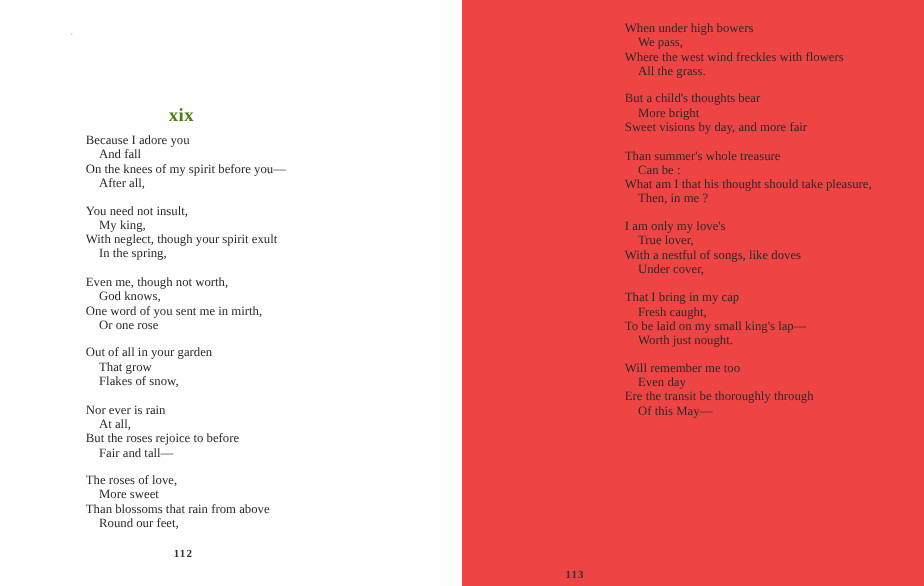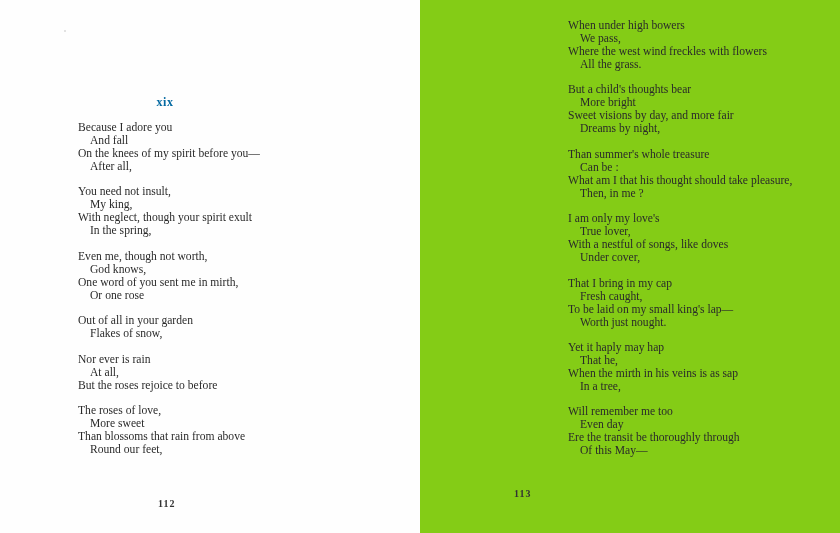--- a/index.html
+++ b/index.html
@@ -5,37 +5,37 @@
     html, body { margin: 0; padding: 0; }
     body {
       width: 840px; height: 533px; overflow: hidden;
       background: #fdfdfc;
       position: relative;
       font-family: "Liberation Serif", "DejaVu Serif", serif;
       color: #2a2a2a;
     }
     .page { position: absolute; top: 0; height: 533px; }
     .page-left { left: 0; width: 420px; background: #fefefe; }
-    .page-right { left: 420px; width: 420px; background: #84cc16; }
+    .page-right { left: 420px; width: 420px; background: #ef4444; }
     .speck { position: absolute; left: 64px; top: 30px; width: 2px; height: 2px; background: #d8d8d8; border-radius: 1px; }
     .heading {
       position: absolute; left: 0; width: 330px; text-align: center;
-      top: 95px; font-size: 12px; letter-spacing: 0.5px; font-weight: bold; color: #0369a1;
+      top: 95px; font-size: 17px; letter-spacing: 0.5px; font-weight: bold; color: #4d7c0f;
     }
     .poem { position: absolute; font-size: 11.6px; line-height: 13px; }
     .poem-left { left: 64px; top: 121px; margin-left: 14px; }
     .poem-right { left: 148px; top: 19px; }
     .stanza { margin: 0 0 12.4px 0; }
     .line { white-space: nowrap; height: 13px; }
     .line.indent { padding-left: 12px; }
     .folio {
       position: absolute; font-size: 10px; font-weight: bold; letter-spacing: 1px; color: #333;
     }
     .folio-left { left: 158px; top: 498px; }
-    .folio-right { left: 94px; top: 488px; text-align: center; }
+    .folio-right { left: 94px; top: 517px; text-align: center; }
   </style>
 </head>
 <body>
 
 <div class="page page-left">
   <div class="speck"></div>
   <div class="heading">xix</div>
   <div class="poem poem-left">
     <div class="stanza">
       <div class="line">Because I adore you</div>
@@ -50,26 +50,28 @@
       <div class="line indent">In the spring,</div>
     </div>
     <div class="stanza">
       <div class="line">Even me, though not worth,</div>
       <div class="line indent">God knows,</div>
       <div class="line">One word of you sent me in mirth,</div>
       <div class="line indent">Or one rose</div>
     </div>
     <div class="stanza">
       <div class="line">Out of all in your garden</div>
+      <div class="line indent">That grow</div>
       <div class="line indent">Flakes of snow,</div>
     </div>
     <div class="stanza">
       <div class="line">Nor ever is rain</div>
       <div class="line indent">At all,</div>
       <div class="line">But the roses rejoice to before</div>
+      <div class="line indent">Fair and tall—</div>
     </div>
     <div class="stanza">
       <div class="line">The roses of love,</div>
       <div class="line indent">More sweet</div>
       <div class="line">Than blossoms that rain from above</div>
       <div class="line indent">Round our feet,</div>
     </div>
   </div>
   <div class="folio folio-left">112</div>
 </div>
@@ -79,47 +81,40 @@
     <div class="stanza">
       <div class="line">When under high bowers</div>
       <div class="line indent">We pass,</div>
       <div class="line">Where the west wind freckles with flowers</div>
       <div class="line indent">All the grass.</div>
     </div>
     <div class="stanza">
       <div class="line">But a child's thoughts bear</div>
       <div class="line indent">More bright</div>
       <div class="line">Sweet visions by day, and more fair</div>
-      <div class="line indent">Dreams by night,</div>
     </div>
     <div class="stanza">
       <div class="line">Than summer's whole treasure</div>
       <div class="line indent">Can be :</div>
       <div class="line">What am I that his thought should take pleasure,</div>
       <div class="line indent">Then, in me ?</div>
     </div>
     <div class="stanza">
       <div class="line">I am only my love's</div>
       <div class="line indent">True lover,</div>
       <div class="line">With a nestful of songs, like doves</div>
       <div class="line indent">Under cover,</div>
     </div>
     <div class="stanza">
       <div class="line">That I bring in my cap</div>
       <div class="line indent">Fresh caught,</div>
       <div class="line">To be laid on my small king's lap—</div>
       <div class="line indent">Worth just nought.</div>
     </div>
     <div class="stanza">
-      <div class="line">Yet it haply may hap</div>
-      <div class="line indent">That he,</div>
-      <div class="line">When the mirth in his veins is as sap</div>
-      <div class="line indent">In a tree,</div>
-    </div>
-    <div class="stanza">
       <div class="line">Will remember me too</div>
       <div class="line indent">Even day</div>
       <div class="line">Ere the transit be thoroughly through</div>
       <div class="line indent">Of this May—</div>
     </div>
   </div>
   <div class="folio folio-right">113</div>
 </div>
 
 </body></html>

